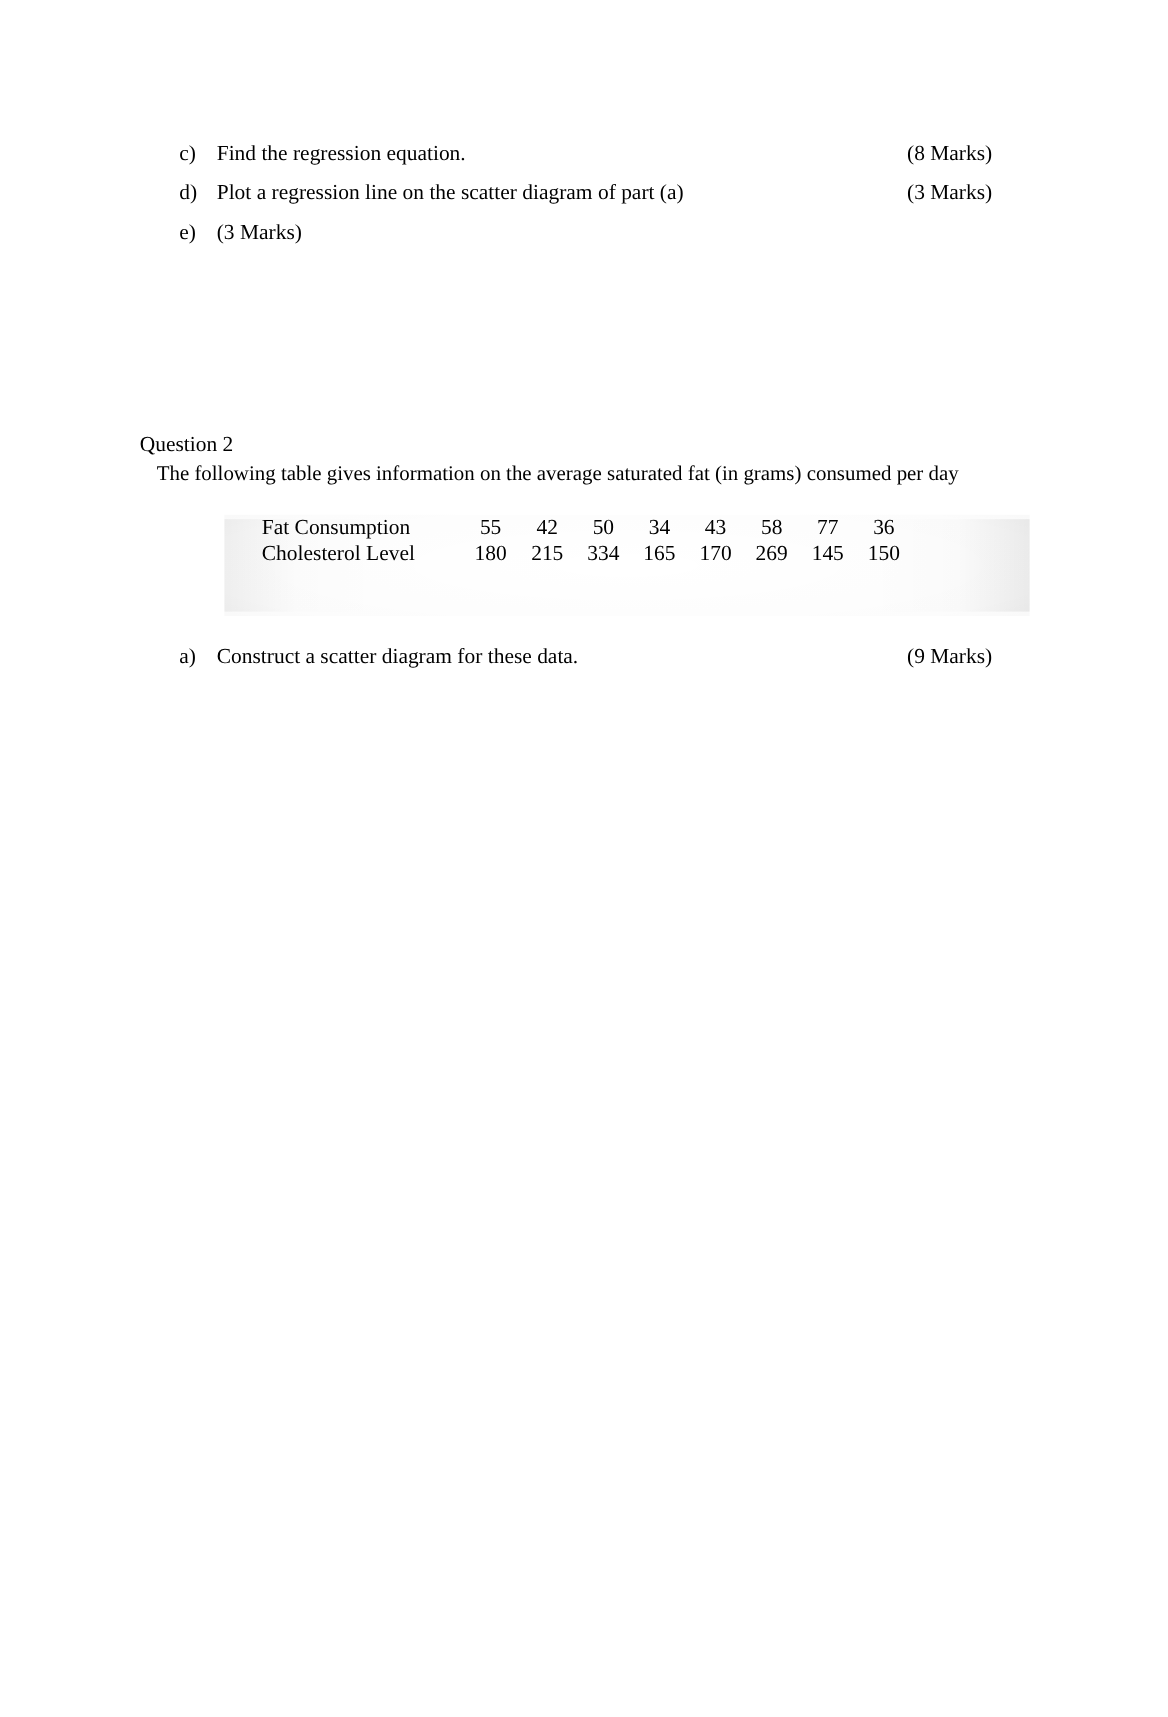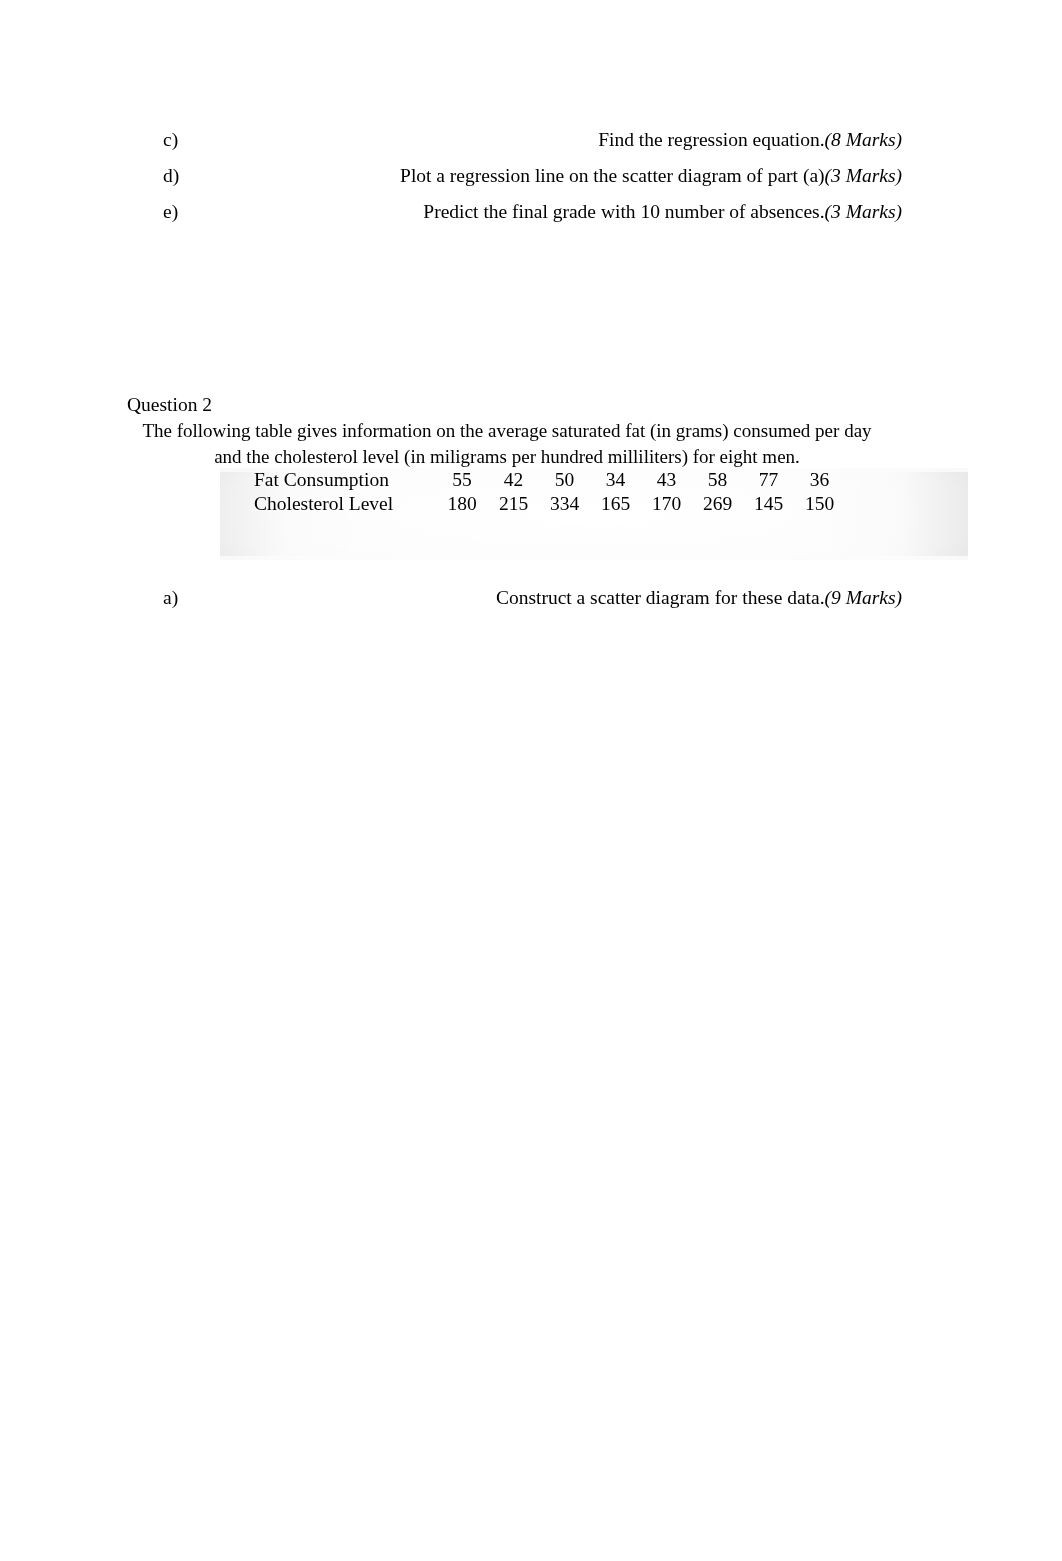--- a/index.html
+++ b/index.html
@@ -38,29 +38,27 @@
     font-size: 19.5px;
     line-height: 36px;
   }
   .part-marker {
     width: 34px;
     flex: 0 0 34px;
     text-align: left;
   }
   .part-text {
     flex: 1 1 auto;
-    text-align: right;
-    white-space: nowrap;
-    margin-left: 40px;
+    text-align: left;
+    white-space: nowrap;
   }
   .part-marks {
     flex: 0 0 auto;
     text-align: left;
     white-space: nowrap;
-    font-style: italic;
   }
 
   
   .q2-heading {
     position: absolute;
     left: 127px;
     top: 381px;
     font-size: 19.5px;
     line-height: 24px;
     white-space: nowrap;
@@ -76,25 +74,24 @@
     text-align: center;
   }
   .q2-intro .intro-line {
     display: block;
     white-space: nowrap;
   }
 
   
   .table-wrap {
     position: absolute;
-    left: 220px;
+    left: 204px;
     top: 468px;
     width: 732px;
     height: 92px;
-    padding-left: 16px;
   }
   .table-shadow {
     position: absolute;
     inset: 0;
     background:
       radial-gradient(115% 150% at 50% 50%,
         rgba(0,0,0,0.000) 0%,
         rgba(0,0,0,0.012) 46%,
         rgba(0,0,0,0.055) 74%,
         rgba(0,0,0,0.075) 88%,
@@ -154,31 +151,29 @@
     </div>
 
     <div class="part-row">
       <span class="part-marker">d)</span>
       <span class="part-text">Plot a regression line on the scatter diagram of part (a)</span>
       <span class="part-marks">(3 Marks)</span>
     </div>
 
     <div class="part-row">
       <span class="part-marker">e)</span>
-      <span class="part-text">Predict the final grade with 10 number of absences.</span>
       <span class="part-marks">(3 Marks)</span>
     </div>
 
   </div>
 
   <div class="q2-heading">Question 2</div>
 
   <div class="q2-intro">
     <span class="intro-line">The following table gives information on the average saturated fat (in grams) consumed per day</span>
-    <span class="intro-line">and the cholesterol level (in miligrams per hundred milliliters) for eight men.</span>
   </div>
 
   <div class="table-wrap">
     <div class="table-shadow"></div>
     <table class="data-table">
       <tbody>
         <tr>
           <td class="row-label">Fat Consumption</td>
           <td class="num-cell first-num">55</td>
           <td class="num-cell">42</td>

